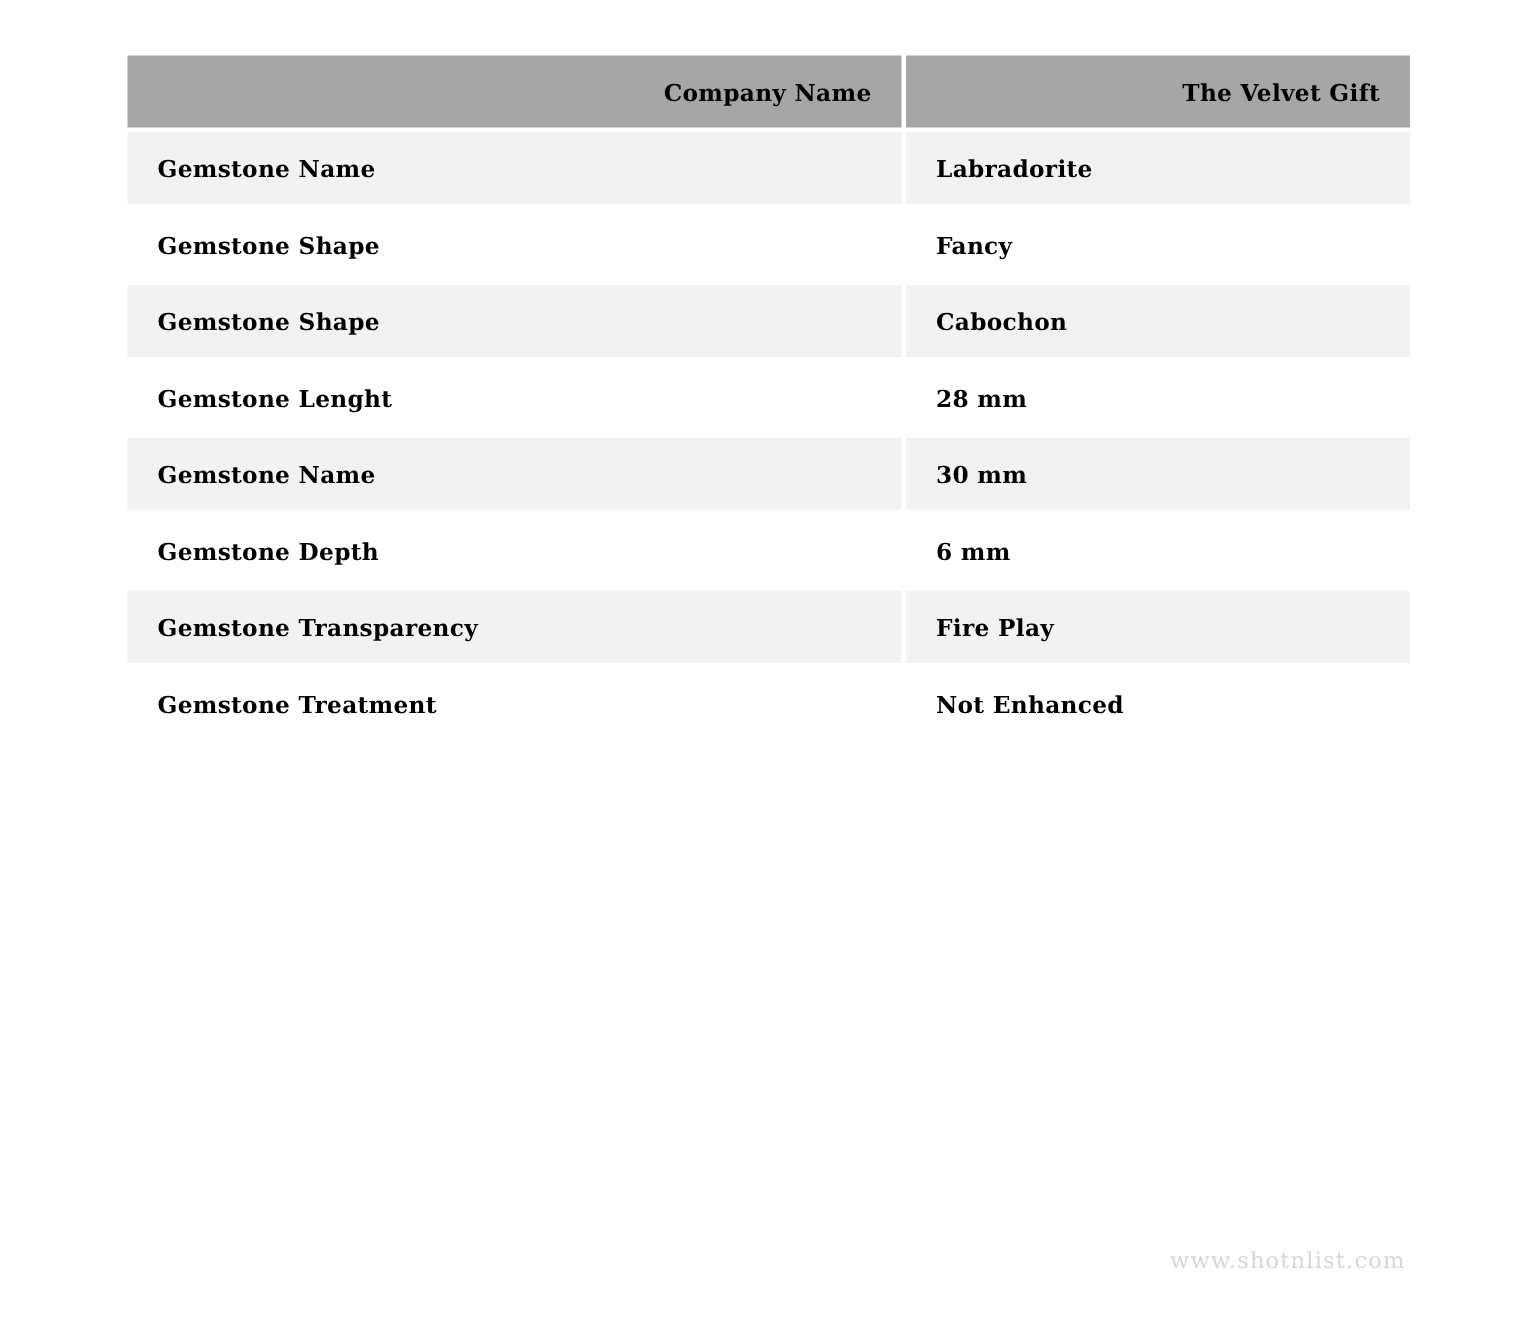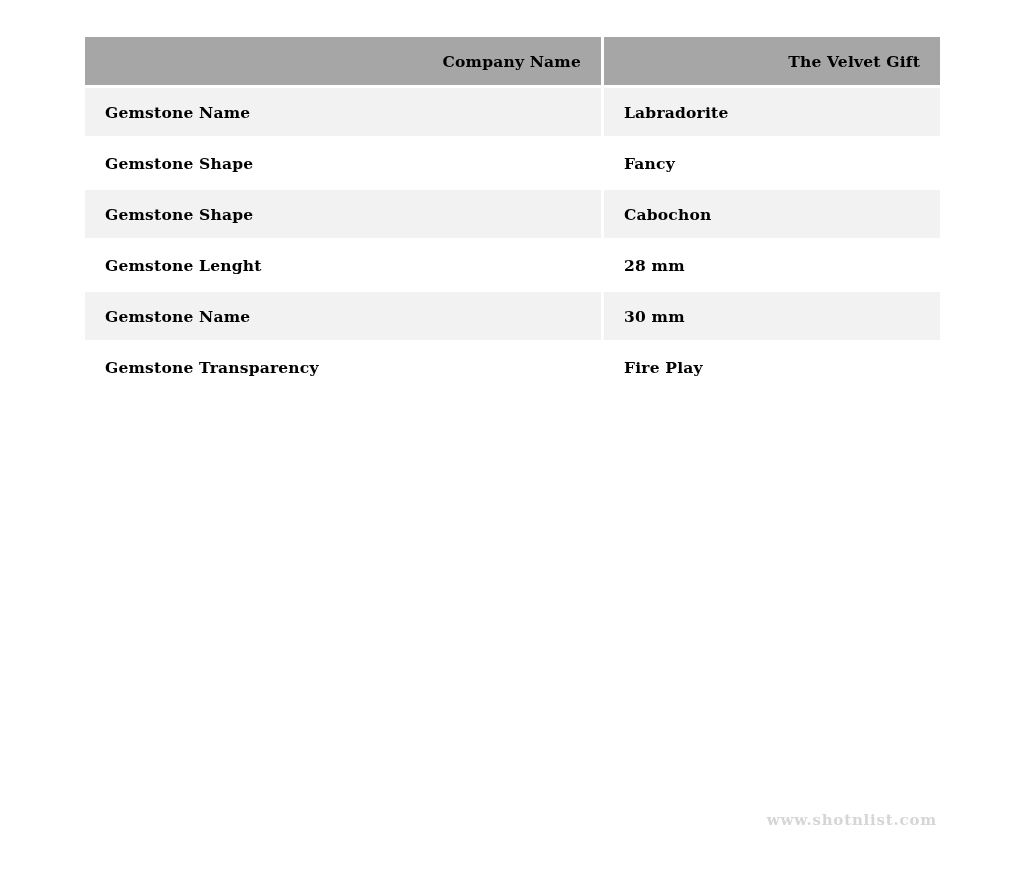--- a/index.html
+++ b/index.html
@@ -46,24 +46,24 @@
     text-align: right;
   }
   tbody tr:nth-child(odd) td {
     background: var(--stripe-bg, #f2f2f2);
   }
   tbody tr:nth-child(even) td {
     background: var(--row-bg, #ffffff);
   }
   .watermark {
     position: absolute;
-    top: 811px;
+    top: 831px;
     right: 87px;
     font-family: "DejaVu Serif", serif;
-    font-weight: bold;
+    font-weight: normal;
     font-size: 15px;
     letter-spacing: 0.8px;
     color: var(--watermark-color, #d6d6d6);
   }
 </style>
 </head>
 <body>
 
 <div class="table-wrap">
   <table class="spec-table">
@@ -92,20 +92,28 @@
         </tr>
         <tr>
           <td>Gemstone Lenght</td>
           <td>28 mm</td>
         </tr>
         <tr>
           <td>Gemstone Name</td>
           <td>30 mm</td>
         </tr>
         <tr>
+          <td>Gemstone Depth</td>
+          <td>6 mm</td>
+        </tr>
+        <tr>
           <td>Gemstone Transparency</td>
           <td>Fire Play</td>
+        </tr>
+        <tr>
+          <td>Gemstone Treatment</td>
+          <td>Not Enhanced</td>
         </tr>
       </tbody>
   </table>
 </div>
 
 <div class="watermark">www.shotnlist.com</div>
 
 </body></html>

